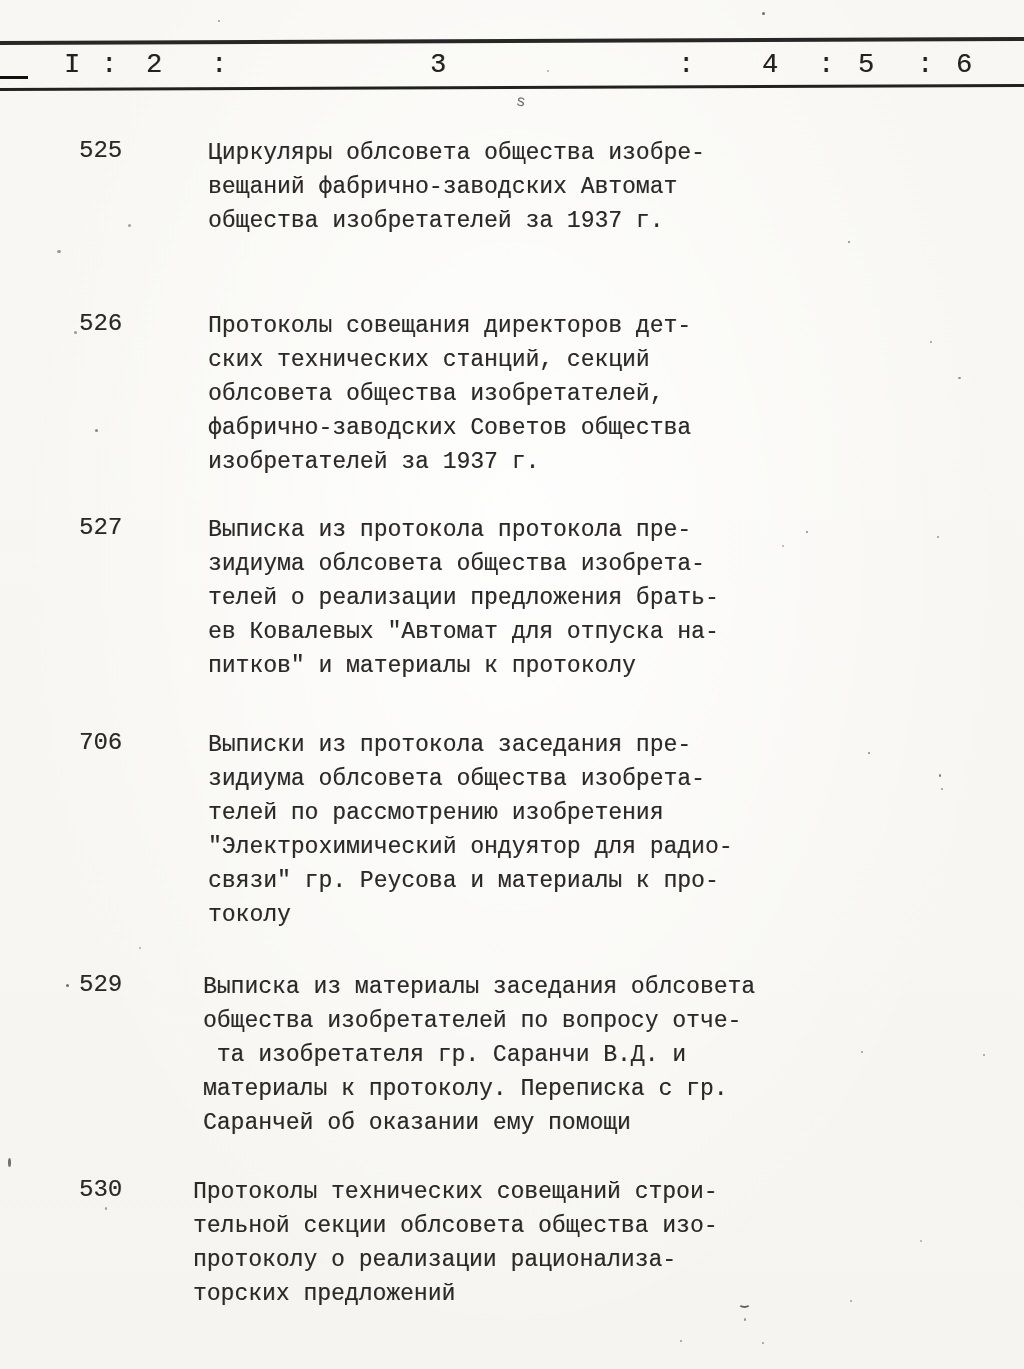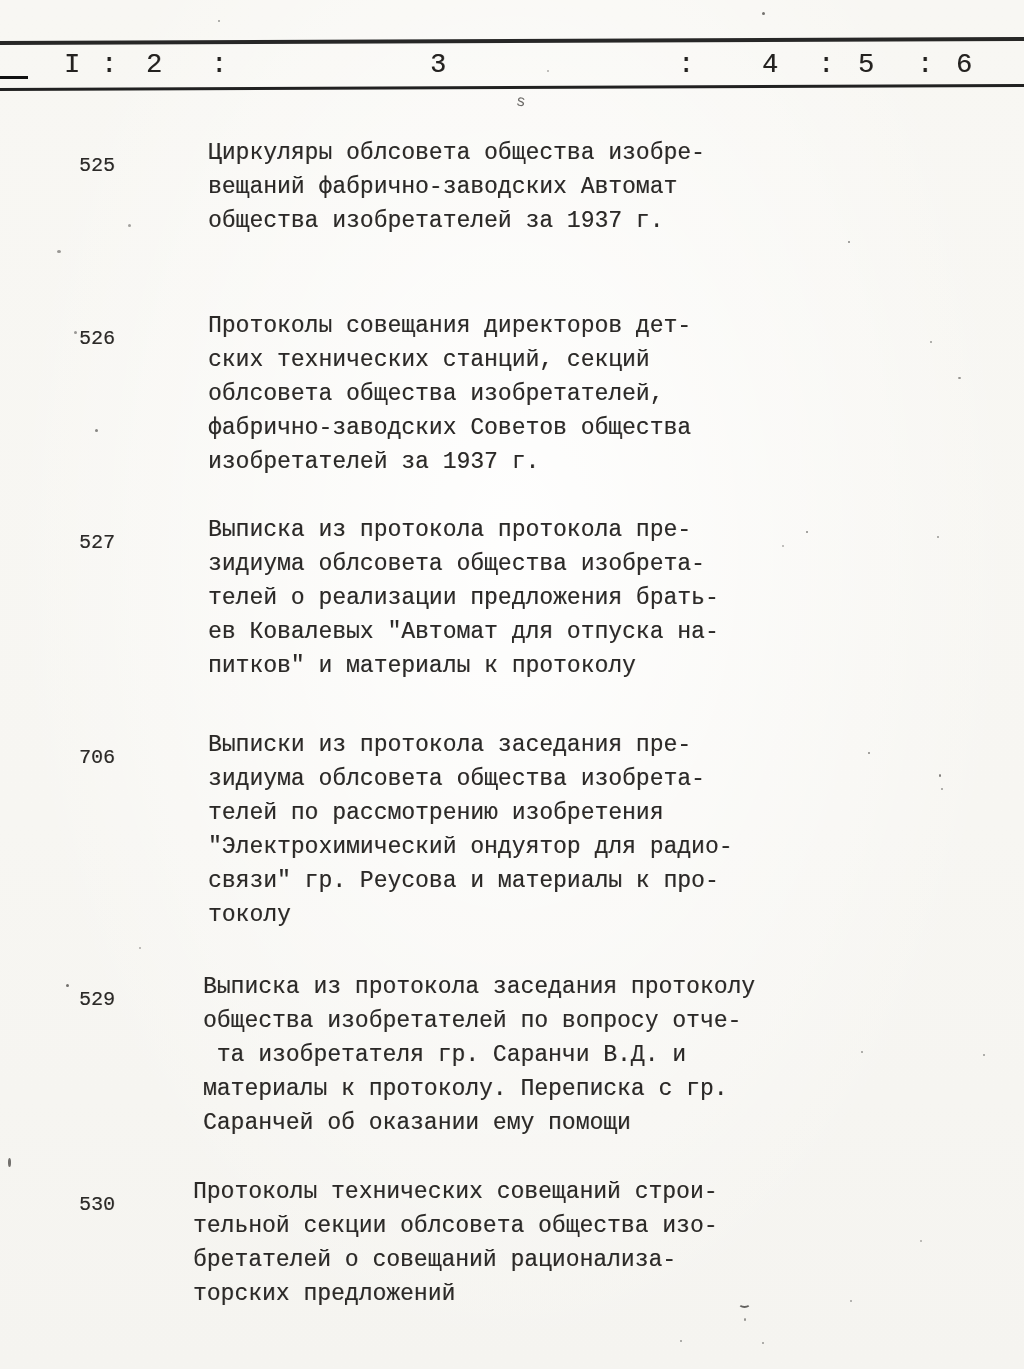--- a/index.html
+++ b/index.html
@@ -32,22 +32,22 @@
     position: absolute; top: 50px;
     font-size: 27px; letter-spacing: 0;
     color: #242220;
     text-shadow: 0.4px 0.4px 0 rgba(36,34,32,0.45);
     white-space: pre;
   }
 
   
   .entry { position: absolute; left: 0; width: 1024px; }
   .num {
-    position: absolute; left: 79px; top: 15px;
-    font-size: 20px; line-height: 30px;
+    position: absolute; left: 79px; top: 0;
+    font-size: 24px; line-height: 30px;
     color: #2b2927;
     text-shadow: 0.4px 0.4px 0 rgba(40,38,36,0.4);
   }
   .lines { position: absolute; left: 208px; top: 0; }
   .line {
     font-size: 23px; line-height: 34px;
     white-space: pre;
     color: #2b2927;
     text-shadow: 0.45px 0.35px 0.2px rgba(42,40,38,0.42);
   }
@@ -133,34 +133,34 @@
       <div class="line">телей по рассмотрению изобретения</div>
       <div class="line">"Электрохимический ондуятор для радио-</div>
       <div class="line">связи" гр. Реусова и материалы к про-</div>
       <div class="line">токолу</div>
     </div>
   </div>
 
   <div class="entry shift-left" style="top:970px">
     <div class="num">529</div>
     <div class="lines">
-      <div class="line">Выписка из протокола заседания протоколу</div>
+      <div class="line">Выписка из материалы заседания облсовета</div>
       <div class="line">общества изобретателей по вопросу отче-</div>
       <div class="line"> та изобретателя гр. Саранчи В.Д. и</div>
       <div class="line">материалы к протоколу. Переписка с гр.</div>
       <div class="line">Саранчей об оказании ему помощи</div>
     </div>
   </div>
 
   <div class="entry" style="top:1175px">
     <div class="num">530</div>
     <div class="lines" style="left:193px">
       <div class="line">Протоколы технических совещаний строи-</div>
       <div class="line">тельной секции облсовета общества изо-</div>
-      <div class="line">бретателей о совещаний рационализа-</div>
+      <div class="line">протоколу о реализации рационализа-</div>
       <div class="line">торских предложений</div>
     </div>
   </div>
 
   <div class="speck" style="left:762px; top:12px;  width:3px; height:3px; opacity:.7;"></div>
   <div class="speck" style="left:218px; top:20px;  width:2px; height:2px; opacity:.5;"></div>
   <div class="speck" style="left:547px; top:70px;  width:2px; height:2px; opacity:.4;"></div>
   <div class="speck" style="left:128px; top:224px; width:3px; height:3px; opacity:.45;"></div>
   <div class="speck" style="left:57px;  top:250px; width:4px; height:3px; opacity:.5;"></div>
   <div class="speck" style="left:848px; top:241px; width:2px; height:2px; opacity:.6;"></div>

